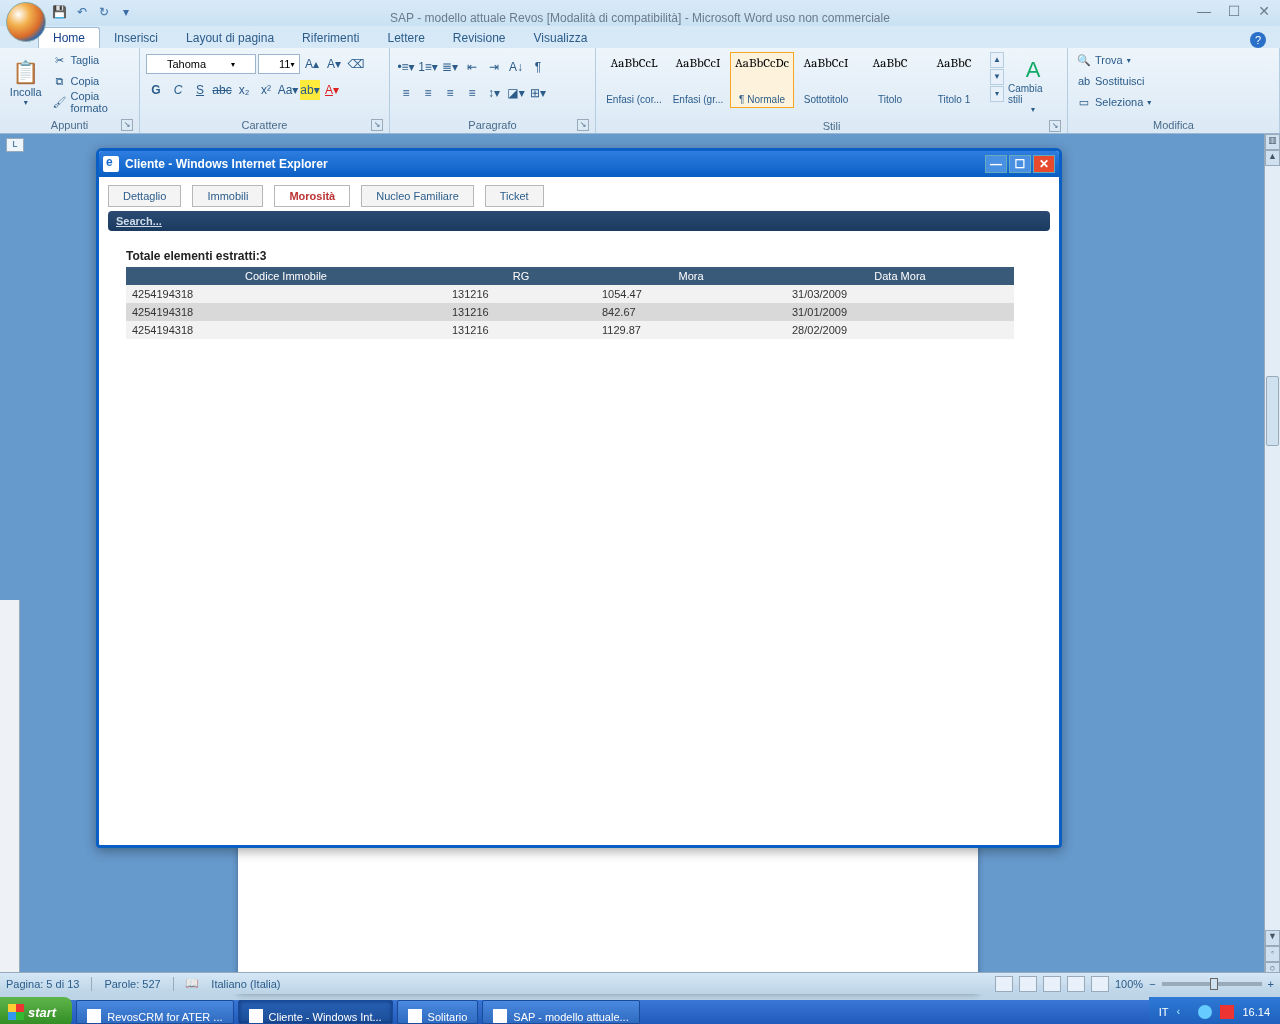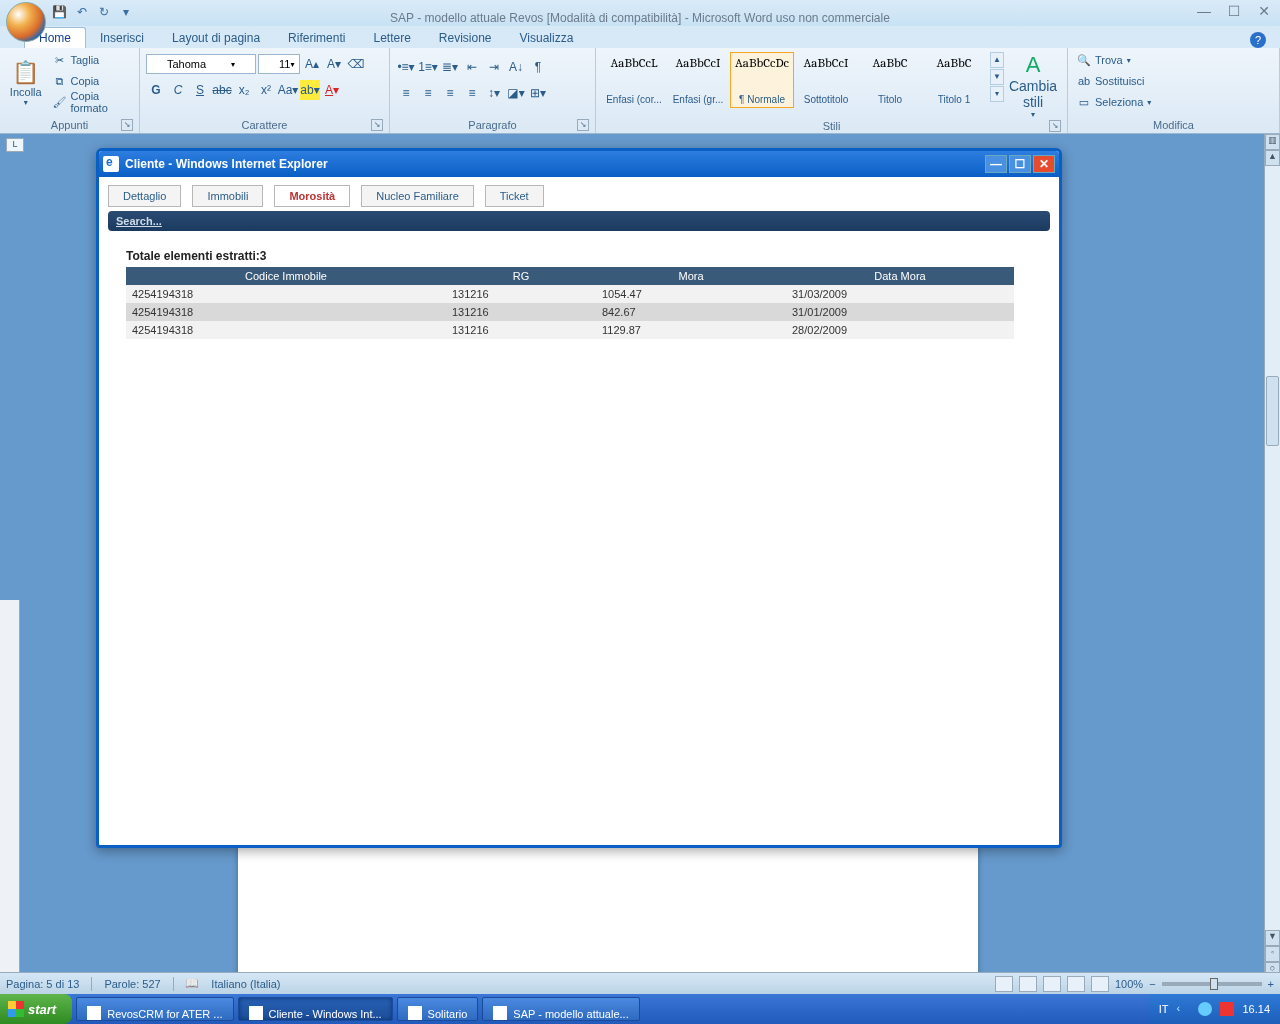--- a/index.html
+++ b/index.html
@@ -20,21 +20,21 @@
   position: absolute; top:2px; left:6px; z-index:10; border:1px solid #8aa;
   display:flex; align-items:center; justify-content:center; font-weight:bold; font-size:8px; color:#fff;
 }
 .qat { position:absolute; left:52px; top:4px; display:flex; gap:6px; align-items:center; }
 .qat span { width:16px; height:16px; display:flex; align-items:center; justify-content:center; color:#3a6ea5; font-size:12px; }
 .title-text { flex:1; text-align:center; color:#6b7a8c; font-size:12px; }
 .win-controls { position:absolute; right:6px; top:4px; display:flex; gap:10px; }
 .win-controls span { width:20px; height:14px; color:#6b7a8c; font-size:14px; display:flex; align-items:center; justify-content:center;}
 
 
-.ribbon-tabs { position:absolute; top:26px; left:0; right:0; height:22px; background:#d7e8f6; display:flex; align-items:flex-end; padding-left:24px; gap:0; }
+.ribbon-tabs { position:absolute; top:26px; left:0; right:0; height:22px; background:#d7e8f6; display:flex; align-items:flex-end; padding-left:38px; gap:0; }
 .ribbon-tabs .tab { padding:3px 14px; font-size:12px; color:#2b5c8a; cursor:default; }
 .ribbon-tabs .tab.active { background:#fff; border:1px solid #a0bcd6; border-bottom:none; border-radius:3px 3px 0 0; color:#15428b; }
 .ribbon-tabs .help { margin-left:auto; margin-right:14px; width:16px;height:16px; border-radius:50%; background:#2a70c8; color:#fff; font-size:11px; display:flex; align-items:center; justify-content:center;}
 
 
 .ribbon { position:absolute; top:48px; left:0; right:0; height:86px; background:linear-gradient(#eef5fb,#dbe9f5); border-bottom:1px solid #9bb6d0; display:flex; }
 .group { border-right:1px solid #b5cde1; display:flex; flex-direction:column; height:100%; padding:2px 6px 0 6px; }
 .group-body { flex:1; display:flex; align-items:flex-start; gap:4px; }
 .group-label { text-align:center; font-size:11px; color:#4a6b8a; padding:2px 0; position:relative; }
 .group-label .launcher { position:absolute; right:0; bottom:2px; width:12px; height:12px; border:1px solid #9ab; font-size:8px; line-height:10px; color:#4a6b8a;}
@@ -96,21 +96,21 @@
 
 
 .statusbar { position:absolute; left:0; right:0; bottom:30px; height:22px; background:linear-gradient(#d5e7f6,#bcd4e6); border-top:1px solid #9ab; display:flex; align-items:center; font-size:11px; color:#2b5c8a; padding:0 6px; gap:12px;}
 .statusbar .sep { border-left:1px solid #9ab; height:14px; }
 .statusbar .right { margin-left:auto; display:flex; align-items:center; gap:6px; }
 .zoom-slider { width:100px; height:4px; background:#9ab; position:relative; display:inline-block;}
 .zoom-slider .thumb2 { position:absolute; left:48px; top:-4px; width:8px; height:12px; background:#cfe0ef; border:1px solid #666;}
 .view-btn { width:18px; height:16px; border:1px solid #9ab; background:#e8f1f9; }
 
 
-.taskbar { position:absolute; left:0; right:0; bottom:0; height:30px; background:linear-gradient(#3b77d6,#215aba); display:flex; align-items:center; }
+.taskbar { position:absolute; left:0; right:0; bottom:0; height:24px; background:linear-gradient(#3b77d6,#215aba); display:flex; align-items:center; }
 .start { height:30px; padding:0 16px 0 8px; background:linear-gradient(#5fb54a,#2e8a22); color:#fff; font-style:italic; font-weight:bold; display:flex; align-items:center; gap:4px; font-size:13px; border-radius:0 8px 8px 0;}
 .start .winlogo { width:16px;height:16px;background:conic-gradient(#e33 0 25%,#3b3 0 50%,#39e 0 75%,#fc3 0);}
 .titem { height:24px; margin-left:4px; padding:0 10px; background:linear-gradient(#4a8ae0,#2e6ac0); color:#fff; font-size:11px; display:flex; align-items:flex-end; gap:6px; border:1px solid #1a4a9a; border-radius:2px; max-width:160px; overflow:hidden;}
 .titem.active { background:linear-gradient(#2760b3,#1c4e99); box-shadow:inset 0 0 4px #0a3070;}
 .titem .ico2 { width:14px;height:14px;background:#fff;}
 .tray { margin-left:auto; height:30px; background:linear-gradient(#2e7ad6,#1c5eba); display:flex; align-items:center; gap:8px; padding:0 10px; color:#fff; font-size:11px;}
 .tray .ic3 { width:14px; height:14px; }
 </style>
 </head>
 <body>
@@ -251,21 +251,21 @@
             <span class="lbl">Titolo 1</span>
           </div>
         </div>
       <div class="arrows-col">
         <span>▲</span>
         <span>▼</span>
         <span>▾</span>
       </div>
       <div class="big-btn" style="width:50px">
         <span class="ic" style="color:#1a6;">A</span>
-        <span style="font-size:14px;text-align:center">Cambia stili</span>
+        <span style="font-size:10px;">Cambia stili</span>
         <span style="font-size:8px">▾</span>
       </div>
     </div>
     <div class="group-label"><span>Stili</span><span class="launcher">↘</span></div>
   </div>
 
   <div class="group" style="flex:1">
     <div class="group-body">
       <div class="small-row">
         <div class="line">

